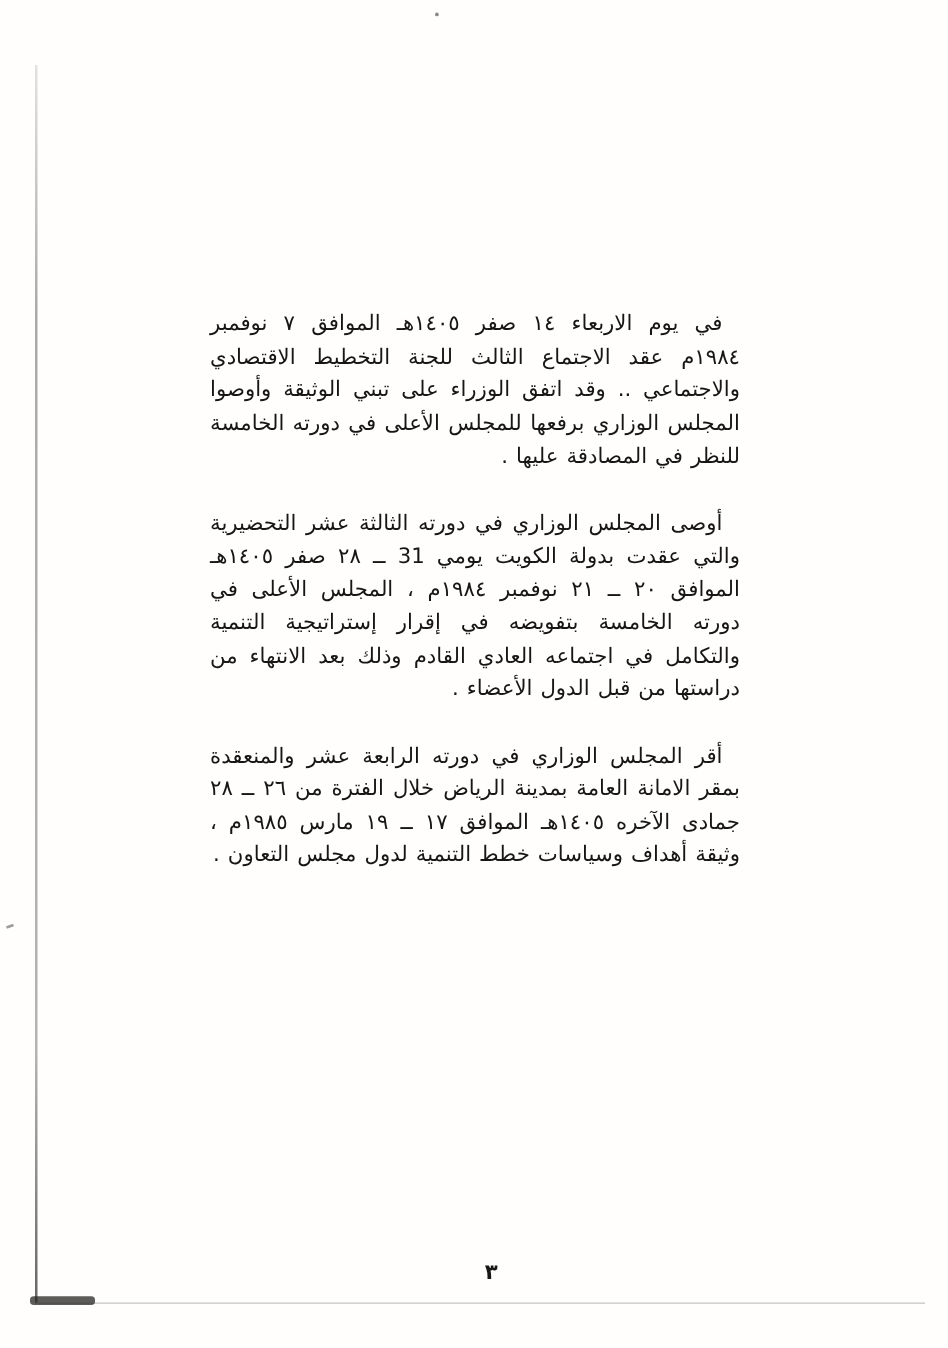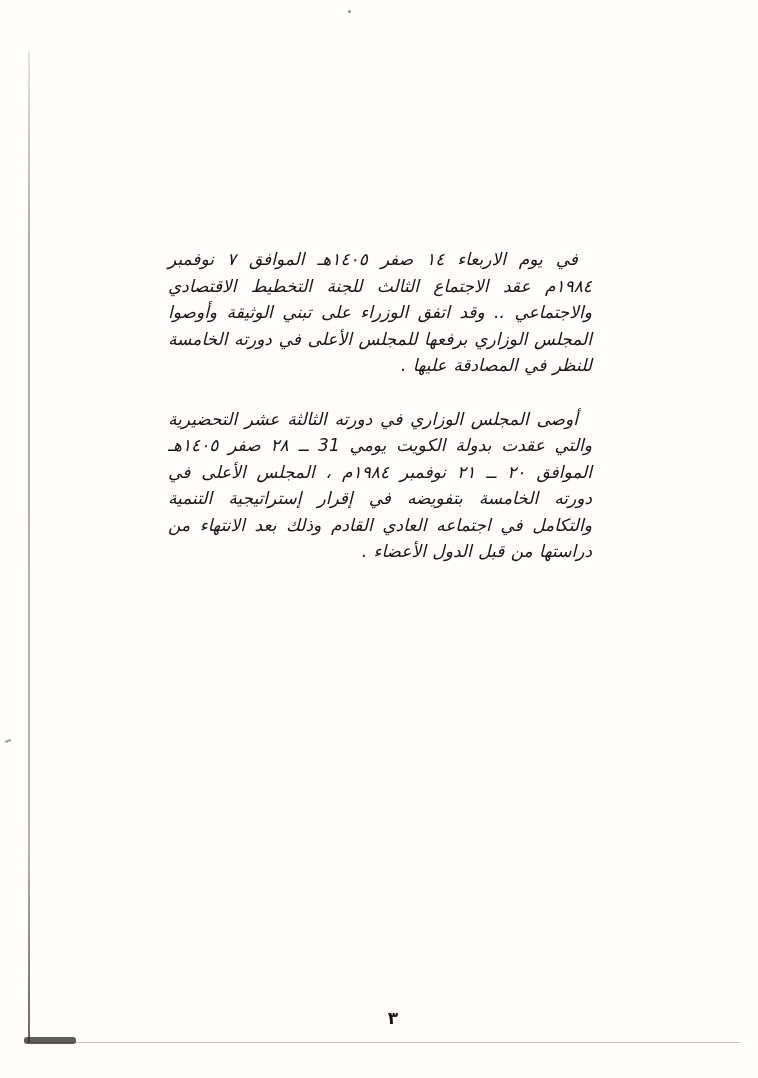--- a/index.html
+++ b/index.html
@@ -72,21 +72,20 @@
     width: 424px;
     direction: rtl;
     text-align: justify;
     font-size: 17px;
     line-height: 26.5px;
     word-spacing: 1px;
   }
   .text-block p {
     margin: 0 0 27px 0;
     text-indent: 14px;
-    font-style: italic;
   }
   .page-number {
     position: absolute;
     left: 0;
     top: 1008px;
     width: 786px; 
     text-align: center;
     direction: rtl;
     font-size: 17px;
     font-weight: bold;
@@ -100,17 +99,18 @@
 
   <div class="scan-edge-left"></div>
   <div class="scan-edge-bottom"></div>
   <div class="scan-corner-smudge"></div>
   <div class="scan-speck-1"></div>
   <div class="scan-speck-2"></div>
 
   <div class="text-block">
     <p>في يوم الاربعاء ١٤ صفر ١٤٠٥هـ الموافق ٧ نوفمبر ١٩٨٤م عقد الاجتماع الثالث للجنة التخطيط الاقتصادي والاجتماعي .. وقد اتفق الوزراء على تبني الوثيقة وأوصوا المجلس الوزاري برفعها للمجلس الأعلى في دورته الخامسة للنظر في المصادقة عليها .</p>
     <p>أوصى المجلس الوزاري في دورته الثالثة عشر التحضيرية والتي عقدت بدولة الكويت يومي 31 ــ ٢٨ صفر ١٤٠٥هـ الموافق ٢٠ ــ ٢١ نوفمبر ١٩٨٤م ، المجلس الأعلى في دورته الخامسة بتفويضه في إقرار إستراتيجية التنمية والتكامل في اجتماعه العادي القادم وذلك بعد الانتهاء من دراستها من قبل الدول الأعضاء .</p>
+    <p>أقر المجلس الوزاري في دورته الرابعة عشر والمنعقدة بمقر الامانة العامة بمدينة الرياض خلال الفترة من ٢٦ ــ ٢٨ جمادى الآخره ١٤٠٥هـ الموافق ١٧ ــ ١٩ مارس ١٩٨٥م ، وثيقة أهداف وسياسات خطط التنمية لدول مجلس التعاون .</p>
   </div>
 
   <div class="page-number">٣</div>
 
 </div>
 
 </body></html>

